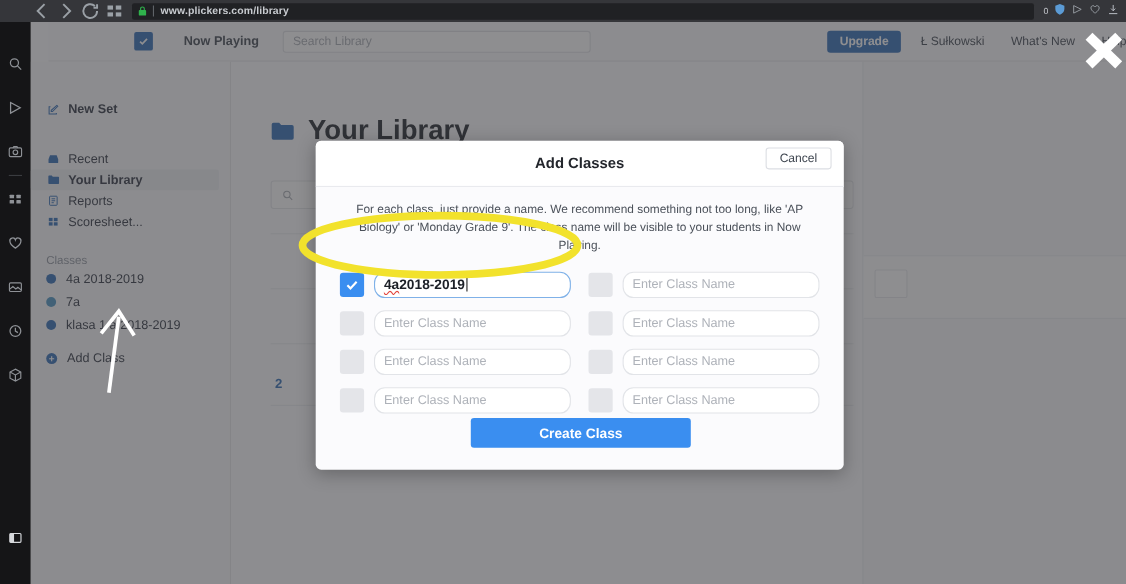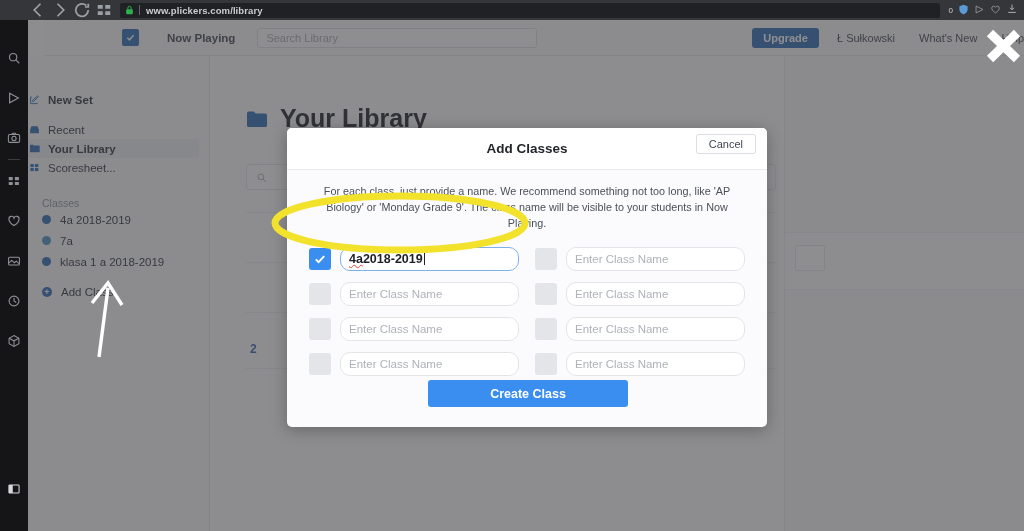--- a/index.html
+++ b/index.html
@@ -89,28 +89,28 @@
     background: #2f6bb5; color: #fff; font-size: 11px; font-weight: 600;
     padding: 4px 11px; border-radius: 3px; margin-right: 6px;
   }
 
   
   #lib-nav {
     position: absolute; left: 0; top: 36px; width: 182px; height: 475px;
     background: #fbfbfd; border-right: 1px solid #e6e7ea;
   }
   .lib-item {
-    height: 19px; display: flex; align-items: center; 
+    height: 19px; display: flex; align-items: center; padding-left: 14px;
     font-size: 11.5px; color: #2e3440; gap: 8px;
   }
   .lib-item .li { width: 12px; height: 12px; display: flex; align-items: center; justify-content: center; color: #2f6bb5; flex: 0 0 12px; }
   .lib-item .li svg { width: 11px; height: 11px; }
   .lib-item.active { background: #eef0f4; border-radius: 2px; margin-right: 10px; font-weight: 600; }
   #new-set { margin-top: 34px; font-weight: 600; }
-  #recent { margin-top: 11px; }
+  #recent { margin-top: 26px; }
   .lib-section {
     margin-top: 20px; padding-left: 14px; font-size: 10.5px; color: #9096a0;
   }
   .class-item {
     height: 21px; display: flex; align-items: center; padding-left: 14px;
     font-size: 11.5px; color: #2e3440; gap: 9px;
   }
   .dot { width: 9px; height: 9px; border-radius: 50%; flex: 0 0 9px; }
   .plus-ico {
     width: 10px; height: 10px; border-radius: 50%; background: #2f6bb5;
@@ -409,20 +409,29 @@
       </span>
       <span>Recent</span>
     </div>
     <div class="lib-item active">
       <span class="li">
         <svg viewBox="0 0 16 16" fill="#2f6bb5">
             <path d="M1.4 3.4A1 1 0 0 1 2.4 2.4h3.6l1.2 1.4h7.4a1 1 0 0 1 1 1v7.6a1 1 0 0 1-1 1H2.4a1 1 0 0 1-1-1V3.4z"></path>
           </svg>
       </span>
       <span>Your Library</span>
+    </div>
+    <div class="lib-item">
+      <span class="li">
+        <svg viewBox="0 0 16 16" fill="none" stroke="#2f6bb5" stroke-width="1.3">
+            <rect x="3" y="2" width="10" height="12" rx="1"></rect>
+            <path d="M5.6 5.4h4.8M5.6 8h4.8M5.6 10.6h3"></path>
+          </svg>
+      </span>
+      <span>Reports</span>
     </div>
     <div class="lib-item">
       <span class="li">
         <svg viewBox="0 0 16 16" fill="#2f6bb5">
             <rect x="2" y="3" width="5" height="4.4"></rect>
             <rect x="8.6" y="3" width="5" height="4.4"></rect>
             <rect x="2" y="8.8" width="5" height="4.4"></rect>
             <rect x="8.6" y="8.8" width="5" height="4.4"></rect>
           </svg>
       </span>

